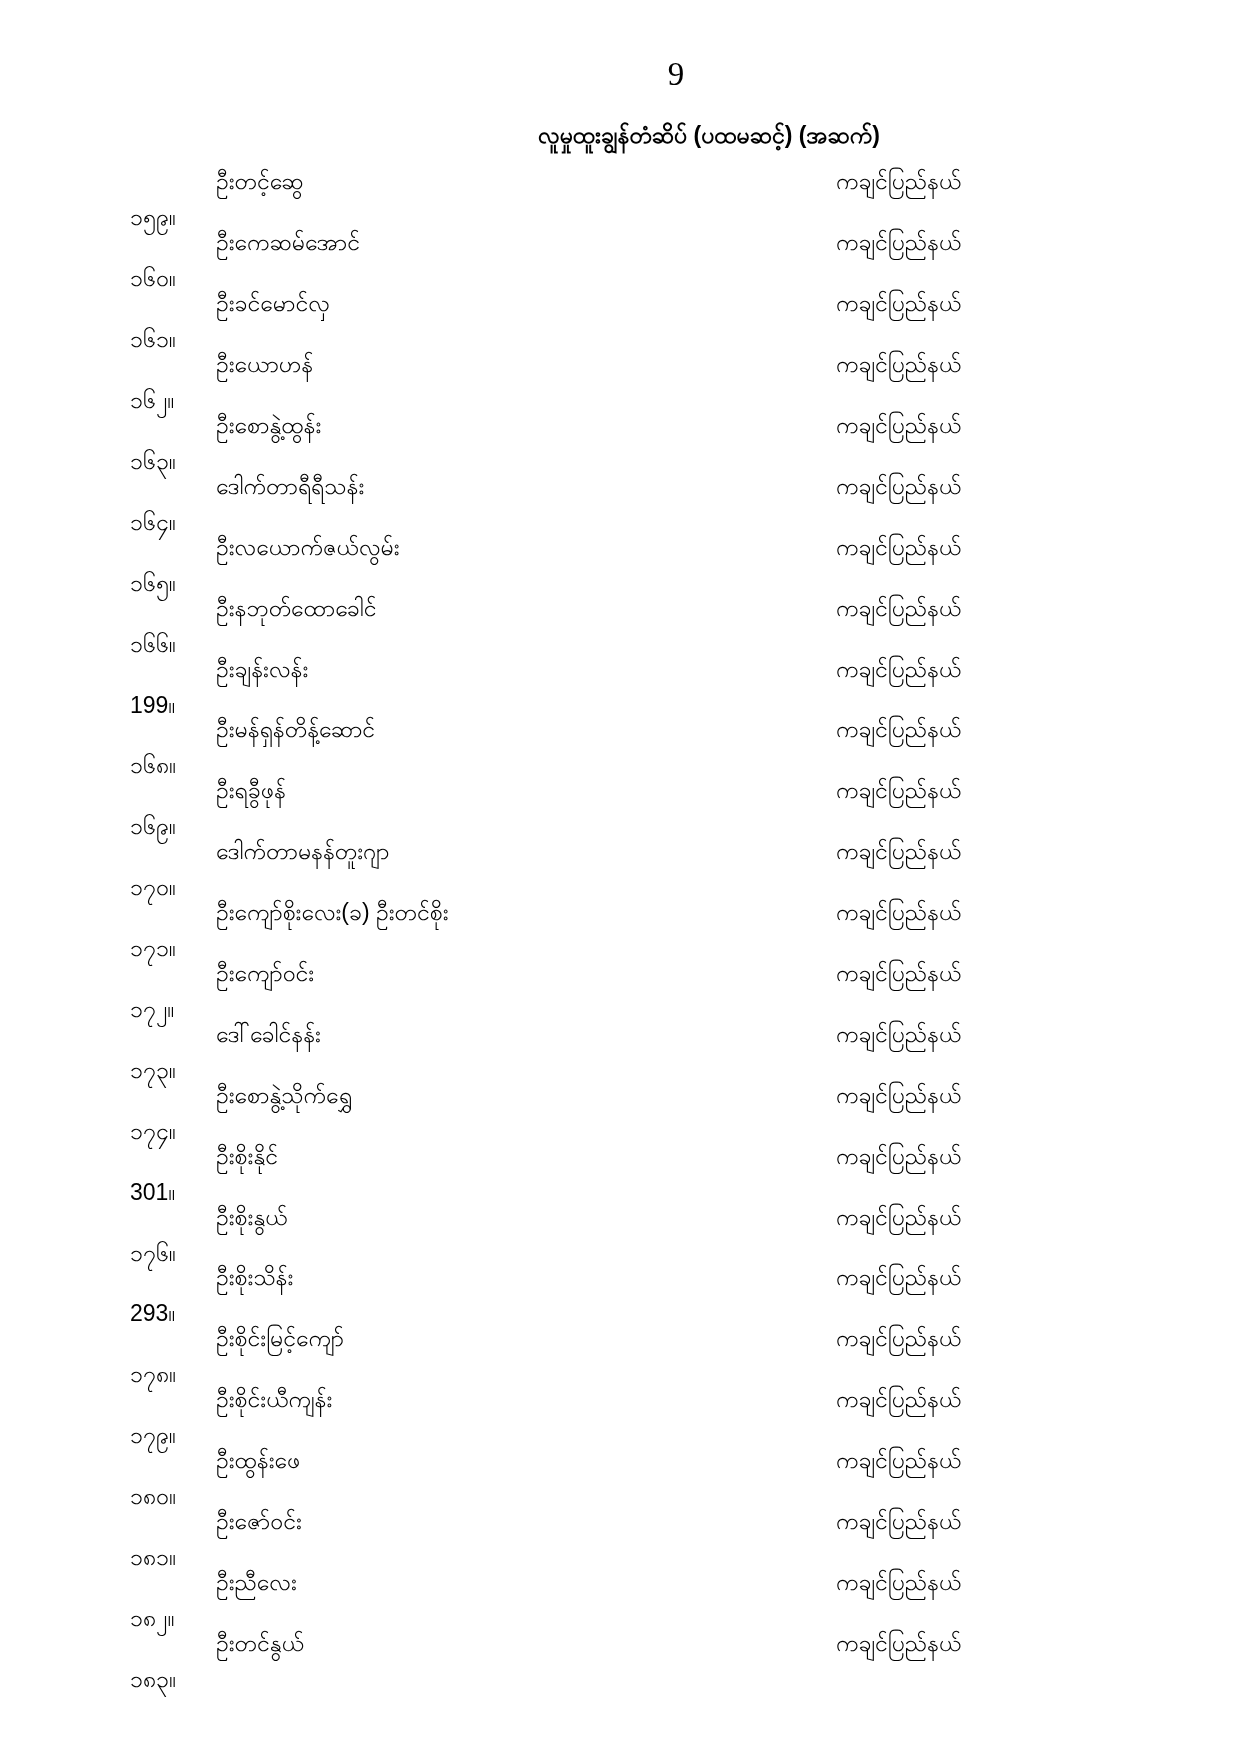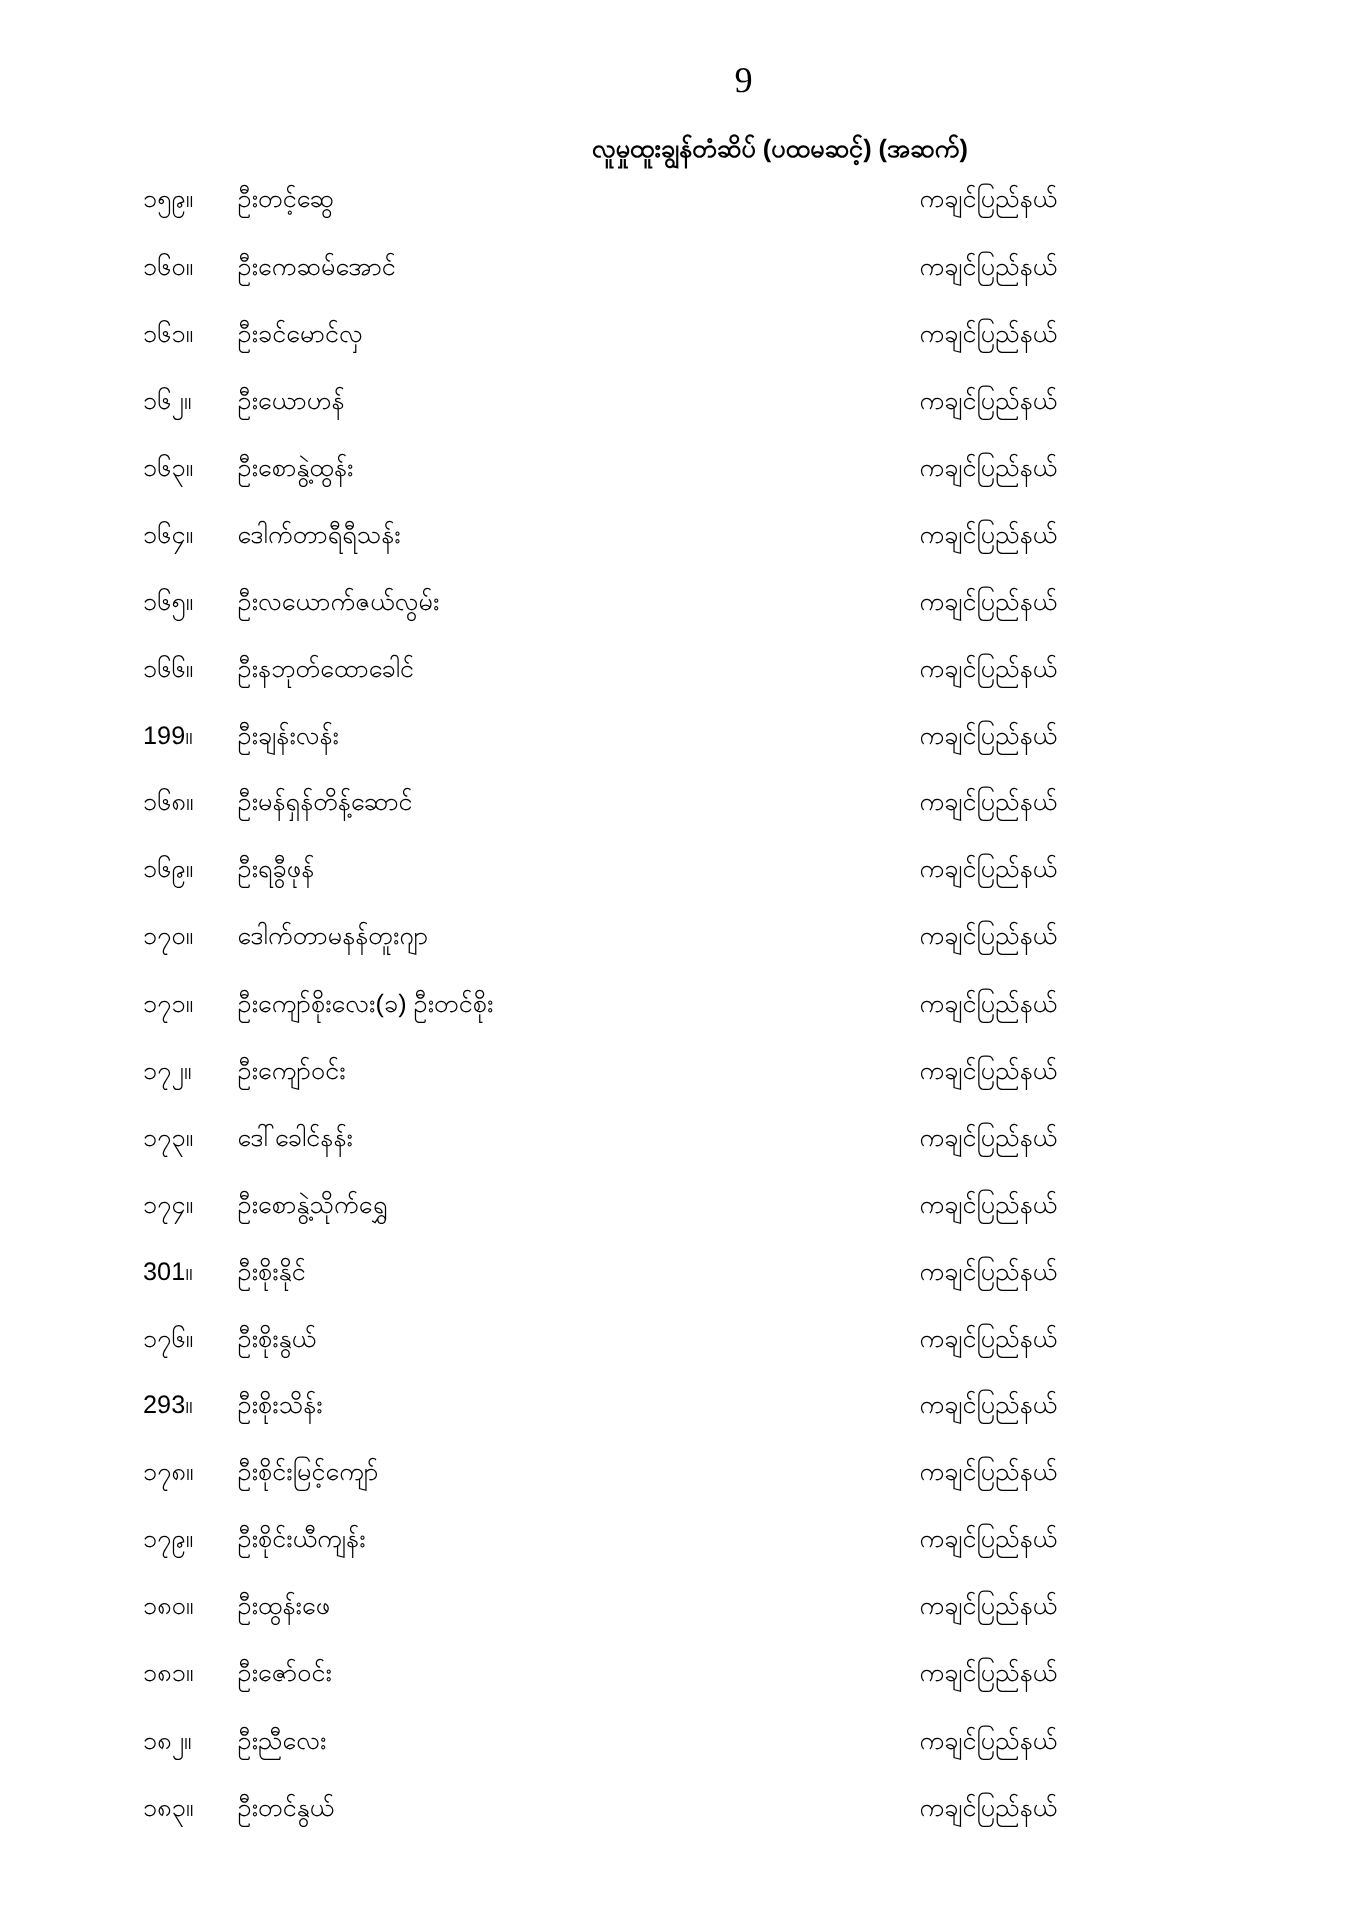--- a/index.html
+++ b/index.html
@@ -47,21 +47,21 @@
     height: 60.9px;
   }
   .cell {
     position: absolute;
     top: 50%;
     transform: translateY(-50%);
     white-space: nowrap;
     font-size: 23px;
     line-height: 1.6;
   }
-  .cell.no     { left: 130px; }
+  .cell.no     { left: 130px; margin-top: 36px; }
   .cell.name   { left: 216px; }
   .cell.note   { left: 487px; }
   .cell.region { left: 836px; }
 </style>
 </head>
 <body>
 
 <div class="page">
 
   <div class="page-number">9</div>

